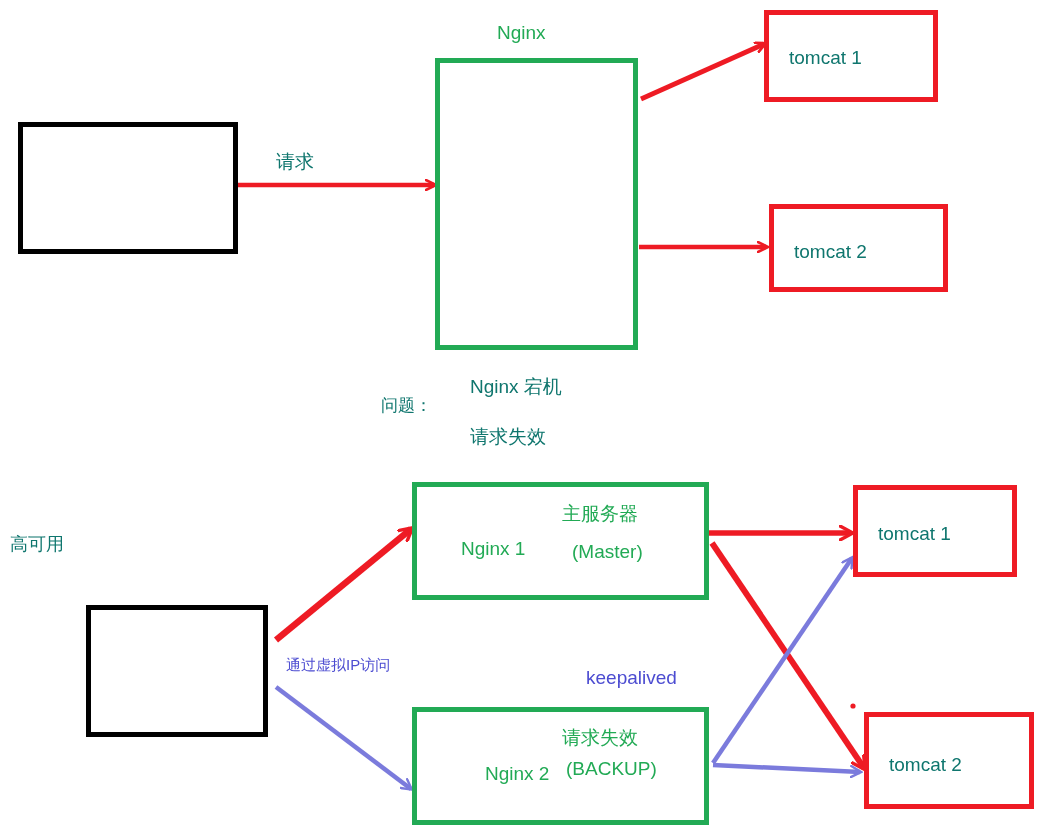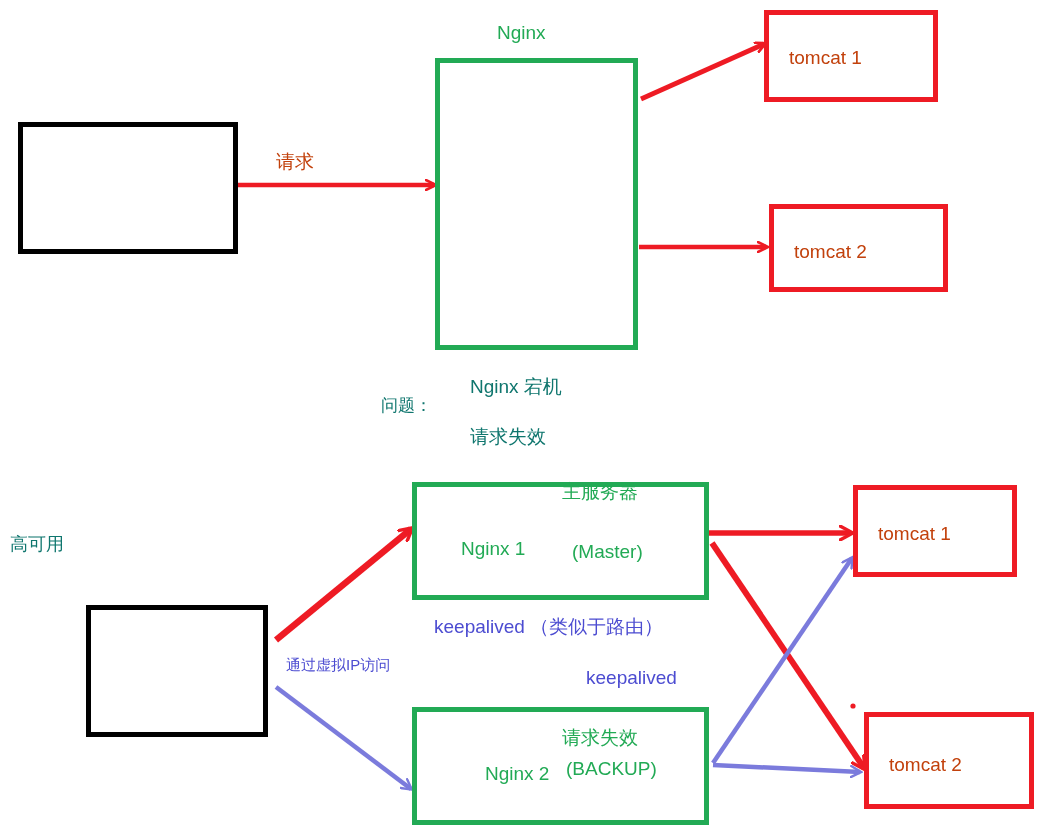--- a/index.html
+++ b/index.html
@@ -39,21 +39,21 @@
   }
   .box-red {
     border: 5px solid #ee1b24;
   }
   .lbl {
     position: absolute;
     white-space: nowrap;
     line-height: 1.25;
   }
   .c-green { color: #22aa55; }
-  .c-red   { color: #c2410c; }
+  .c-red   { color: #0f766e; }
   .c-dark  { color: #0f766e; }
   .c-blue  { color: #4c4cd1; }
 
   .t-nginx-title   { font-size: 19px; }
   .t-tomcat        { font-size: 19px; }
   .t-request       { font-size: 19px; }
   .t-problem-label { font-size: 17px; }
   .t-problem-line  { font-size: 19px; }
   .t-ha            { font-size: 18px; }
   .t-nginxname     { font-size: 19px; }
@@ -117,29 +117,28 @@
   <div class="lbl t-problem-label c-dark" style="left:381px; top:395px;">问题：</div>
   <div class="lbl t-problem-line c-dark" style="left:470px; top:375px;">Nginx 宕机</div>
   <div class="lbl t-problem-line c-dark" style="left:470px; top:405px;margin-top:20px;">请求失效</div>
 
   <div class="lbl t-ha c-dark" style="left:10px; top:533px;">高可用</div>
 
   <div class="box box-black" style="left:86px; top:605px; width:182px; height:132px;"></div>
 
   <div class="box box-green" style="left:412px; top:482px; width:297px; height:118px;"></div>
   <div class="lbl t-nginxname c-green" style="left:461px; top:537px;">Nginx 1</div>
-  <div class="lbl t-role c-green" style="left:562px; top:480px;">主服务器</div>
+  <div class="lbl t-role c-green" style="left:562px; top:502px;">主服务器</div>
   <div class="lbl t-role c-green" style="left:572px; top:540px;">(Master)</div>
 
   <div class="box box-green" style="left:412px; top:707px; width:297px; height:118px;"></div>
   <div class="lbl t-nginxname c-green" style="left:485px; top:762px;">Nginx 2</div>
   <div class="lbl t-role c-green" style="left:562px; top:726px;">请求失效</div>
   <div class="lbl t-role c-green" style="left:566px; top:757px;">(BACKUP)</div>
 
-  <div class="lbl t-keep c-blue" style="left:434px; top:615px;">keepalived （类似于路由）</div>
   <div class="lbl t-keep c-blue" style="left:586px; top:666px;">keepalived</div>
   <div class="lbl t-vip c-blue" style="left:286px; top:656px;">通过虚拟IP访问</div>
 
   <div class="box box-red" style="left:853px; top:485px; width:164px; height:92px;"></div>
   <div class="lbl t-tomcat c-red" style="left:878px; top:522px;">tomcat 1</div>
 
   <div class="box box-red" style="left:864px; top:712px; width:170px; height:97px;"></div>
   <div class="lbl t-tomcat c-red" style="left:889px; top:753px;">tomcat 2</div>
 
 </div>

